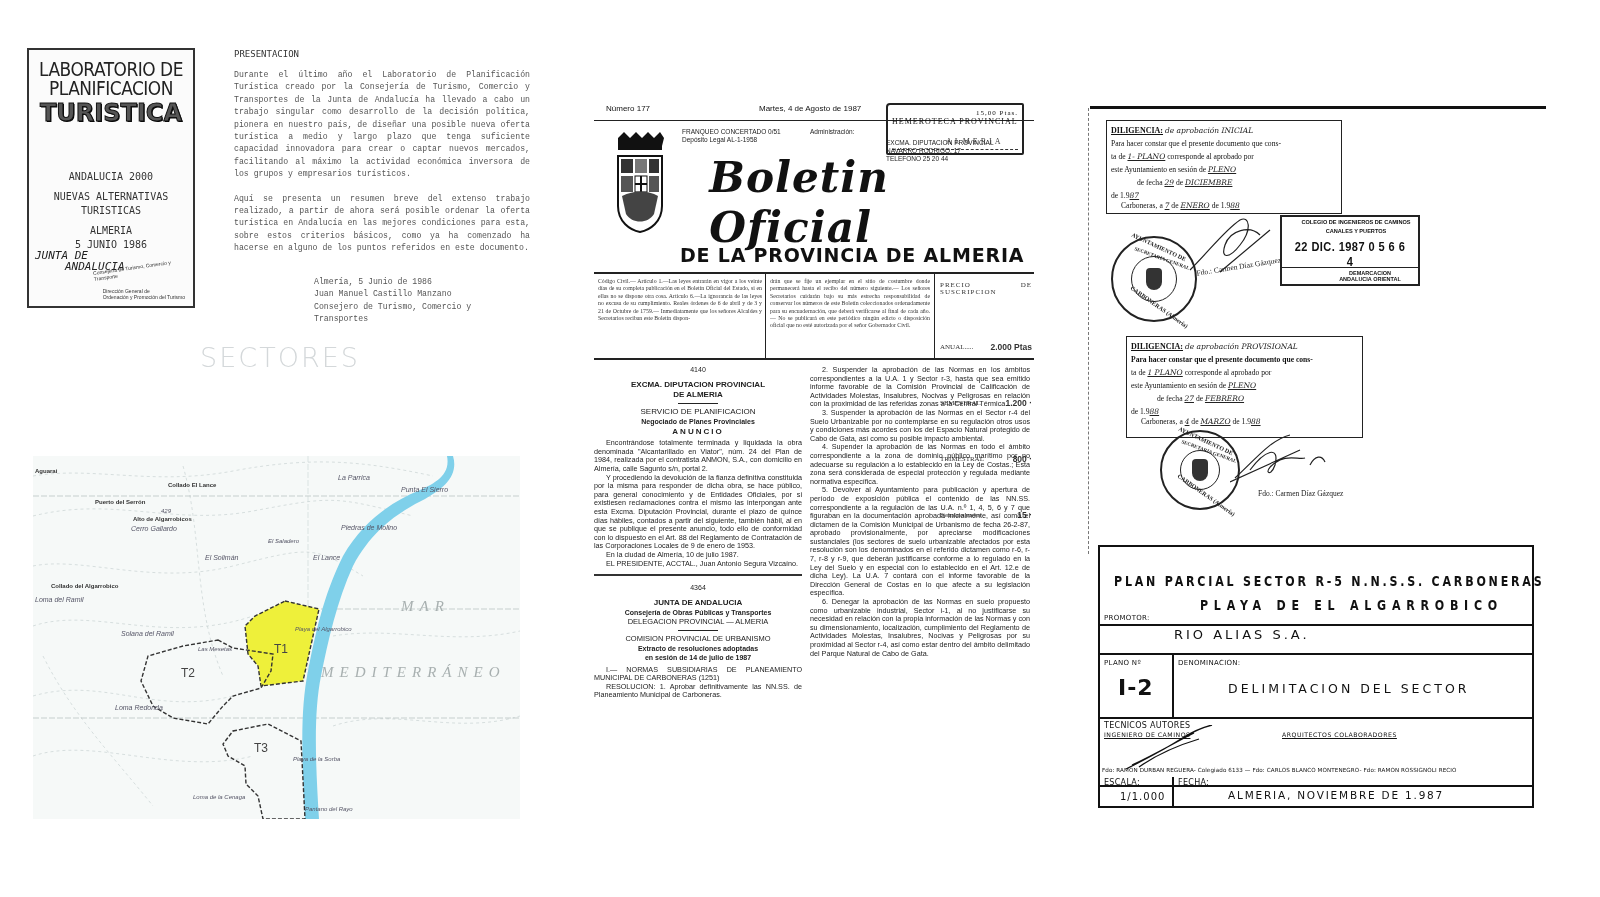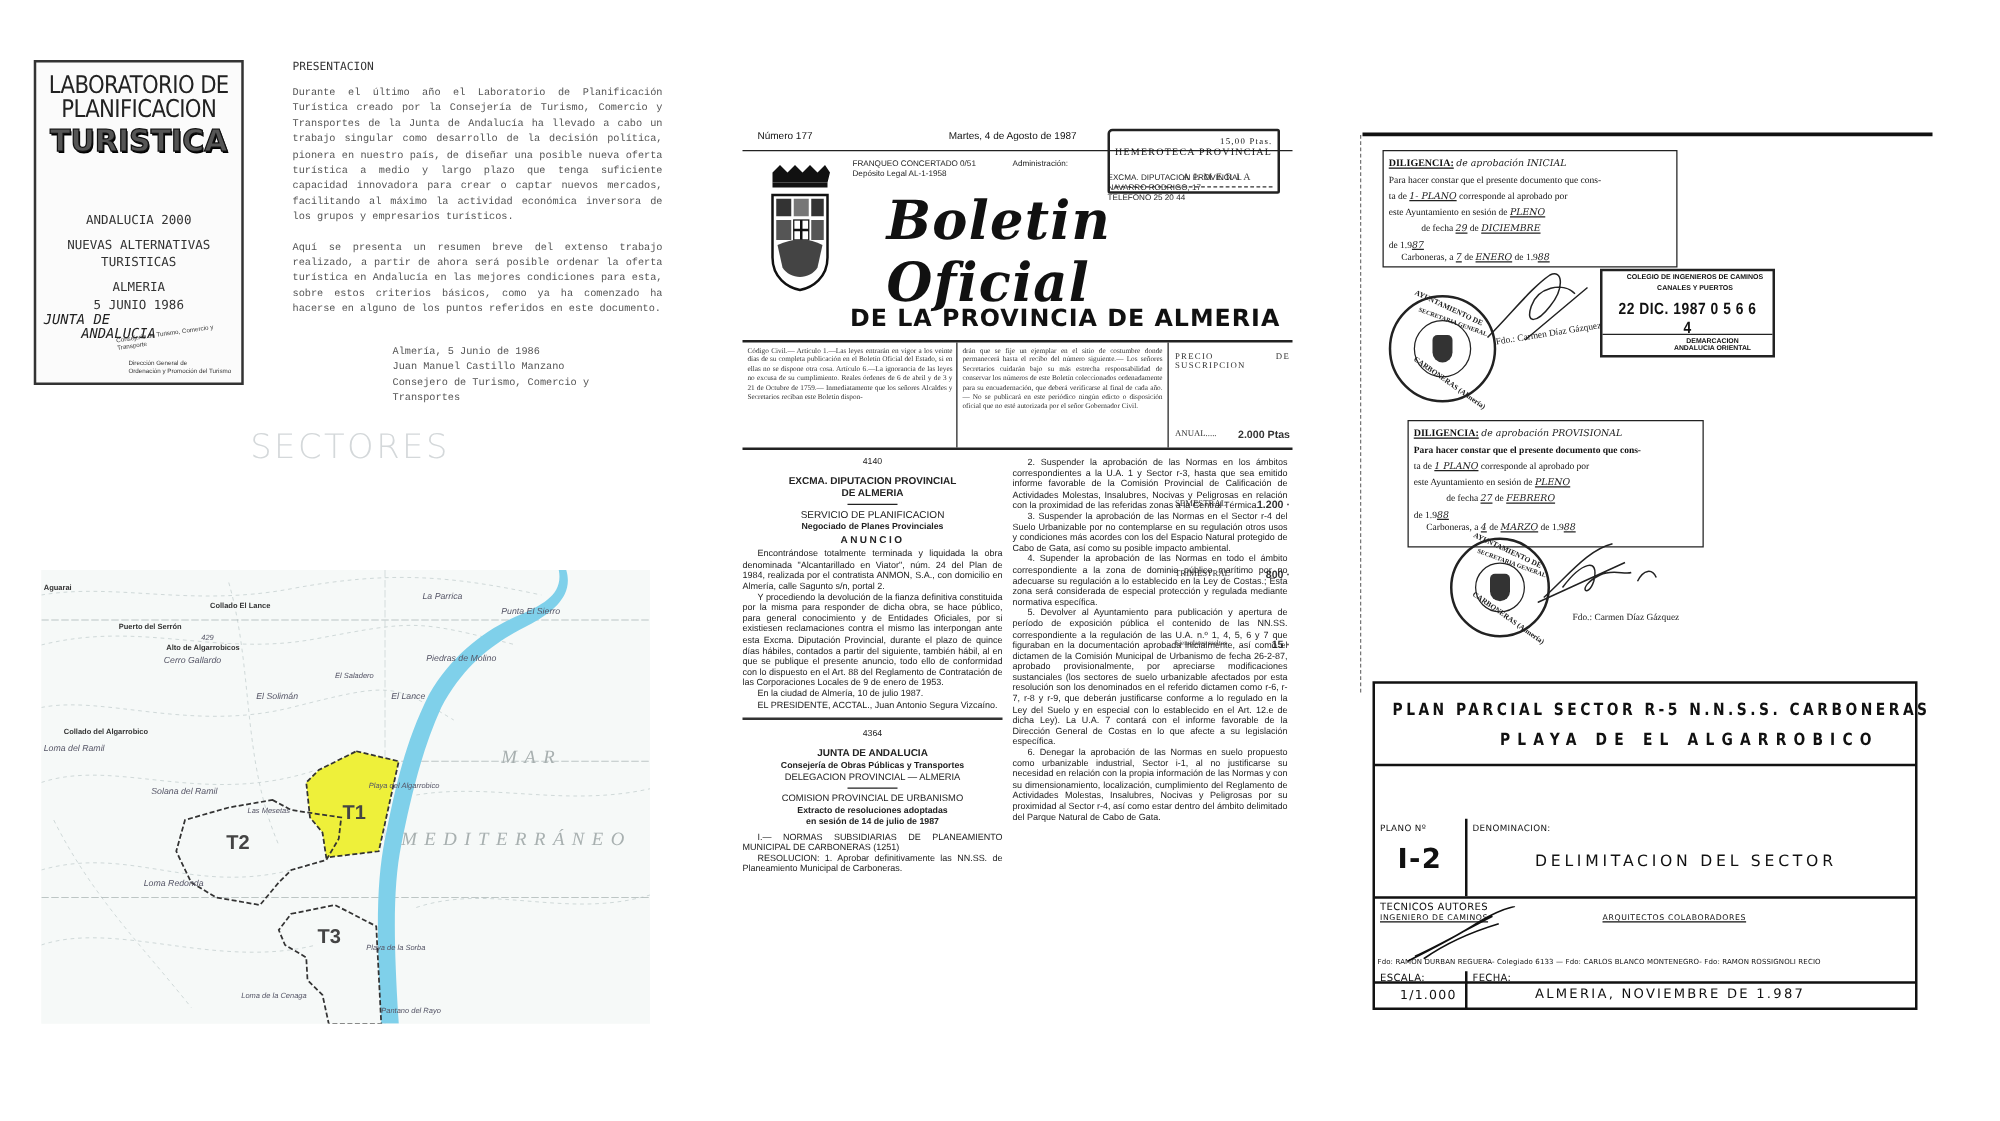--- a/index.html
+++ b/index.html
@@ -40,21 +40,21 @@
 
   .map-title { position: absolute; left: 80px; top: 343px; width: 400px; text-align: center; color: #d4d8da; font-family: "DejaVu Sans", sans-serif; font-weight: 200; line-height: 30px; }
   .map-title .t1 { font-size: 27px; letter-spacing: 2px; }
   .map-title .t2 { font-size: 27px; letter-spacing: 2px; }
 
   .map { position: absolute; left: 33px; top: 456px; width: 487px; height: 363px; background: #f6f9f8; overflow: hidden; }
   .map svg { position: absolute; left: 0; top: 0; }
   .map-label { position: absolute; font-size: 6px; color: #556; white-space: nowrap; font-style: italic; }
   .map-label.bold { font-style: normal; font-weight: bold; color: #333; }
   .map-label.sea { font-family: "Liberation Serif", serif; font-size: 15px; color: #a8b0b0; letter-spacing: 6px; }
-  .map-label.sector { font-style: normal; font-weight: bold; font-size: 16px; color: #444; }
+  .map-label.sector { font-style: normal; font-weight: normal; font-size: 12px; color: #444; }
 
   
   .p2 { position: absolute; left: 594px; top: 98px; width: 440px; font-family: "Liberation Sans", sans-serif; }
   .bo-top { position: relative; height: 22px; font-size: 8px; }
   .bo-num { position: absolute; left: 12px; top: 6px; }
   .bo-date { position: absolute; left: 165px; top: 6px; }
   .bo-rule { position: absolute; left: 0; top: 22px; width: 440px; height: 1px; background: #222; }
   .hemeroteca {
     position: absolute; left: 292px; top: 5px; width: 138px; height: 52px;
     border: 2px solid #222; border-radius: 4px 2px 2px 2px; font-family: "Liberation Serif", serif; font-size: 8px; padding: 4px;
@@ -379,23 +379,27 @@
   <div class="stxt" style="left:14px;top:6px;transform:rotate(25deg)">AYUNTAMIENTO DE</div>
   <div class="stxt" style="left:18px;top:17px;font-size:5px;transform:rotate(20deg)">SECRETARIA GENERAL</div>
   <div class="stxt" style="left:10px;top:60px;transform:rotate(35deg)">CARBONERAS (Almería)</div>
 </div>
 <svg style="position:absolute;left:1230px;top:430px" width="110" height="55">
   <path d="M5 48 C25 30 40 10 60 5 M20 40 C35 20 50 15 45 35 C40 50 30 40 50 30 C60 25 70 30 75 28 M80 35 C85 25 92 25 95 32 M0 52 L70 20" fill="none" stroke="#222" stroke-width="1.2"></path>
 </svg>
 <div class="fdo" style="left:1258px;top:489px">Fdo.: Carmen Díaz Gázquez</div>
 
 <div class="tb">
-  <div class="row" style="top:3px;height:63px">
+  <div class="row" style="top:16px;height:63px">
     <div class="title1">PLAN PARCIAL SECTOR R-5 N.N.S.S. CARBONERAS</div>
     <div class="title2">PLAYA DE EL ALGARROBICO</div>
+  </div>
+  <div class="row" style="top:63px;height:45px">
+    <div class="lab" style="left:4px;top:4px">PROMOTOR:</div>
+    <div class="val" style="left:74px;top:17px">RIO ALIAS S.A.</div>
   </div>
   <div class="row" style="top:108px;height:64px">
     <div class="lab" style="left:4px;top:4px">PLANO Nº</div>
     <div class="plano">I-2</div>
     <div class="vsep" style="left:72px;top:0;height:62px"></div>
     <div class="lab" style="left:78px;top:4px">DENOMINACION:</div>
     <div class="val" style="left:128px;top:26px;font-size:12.5px">DELIMITACION DEL SECTOR</div>
   </div>
   <div class="row" style="top:172px;height:68px">
     <div class="lab" style="left:4px;top:2px;font-size:8px">TECNICOS AUTORES</div>

